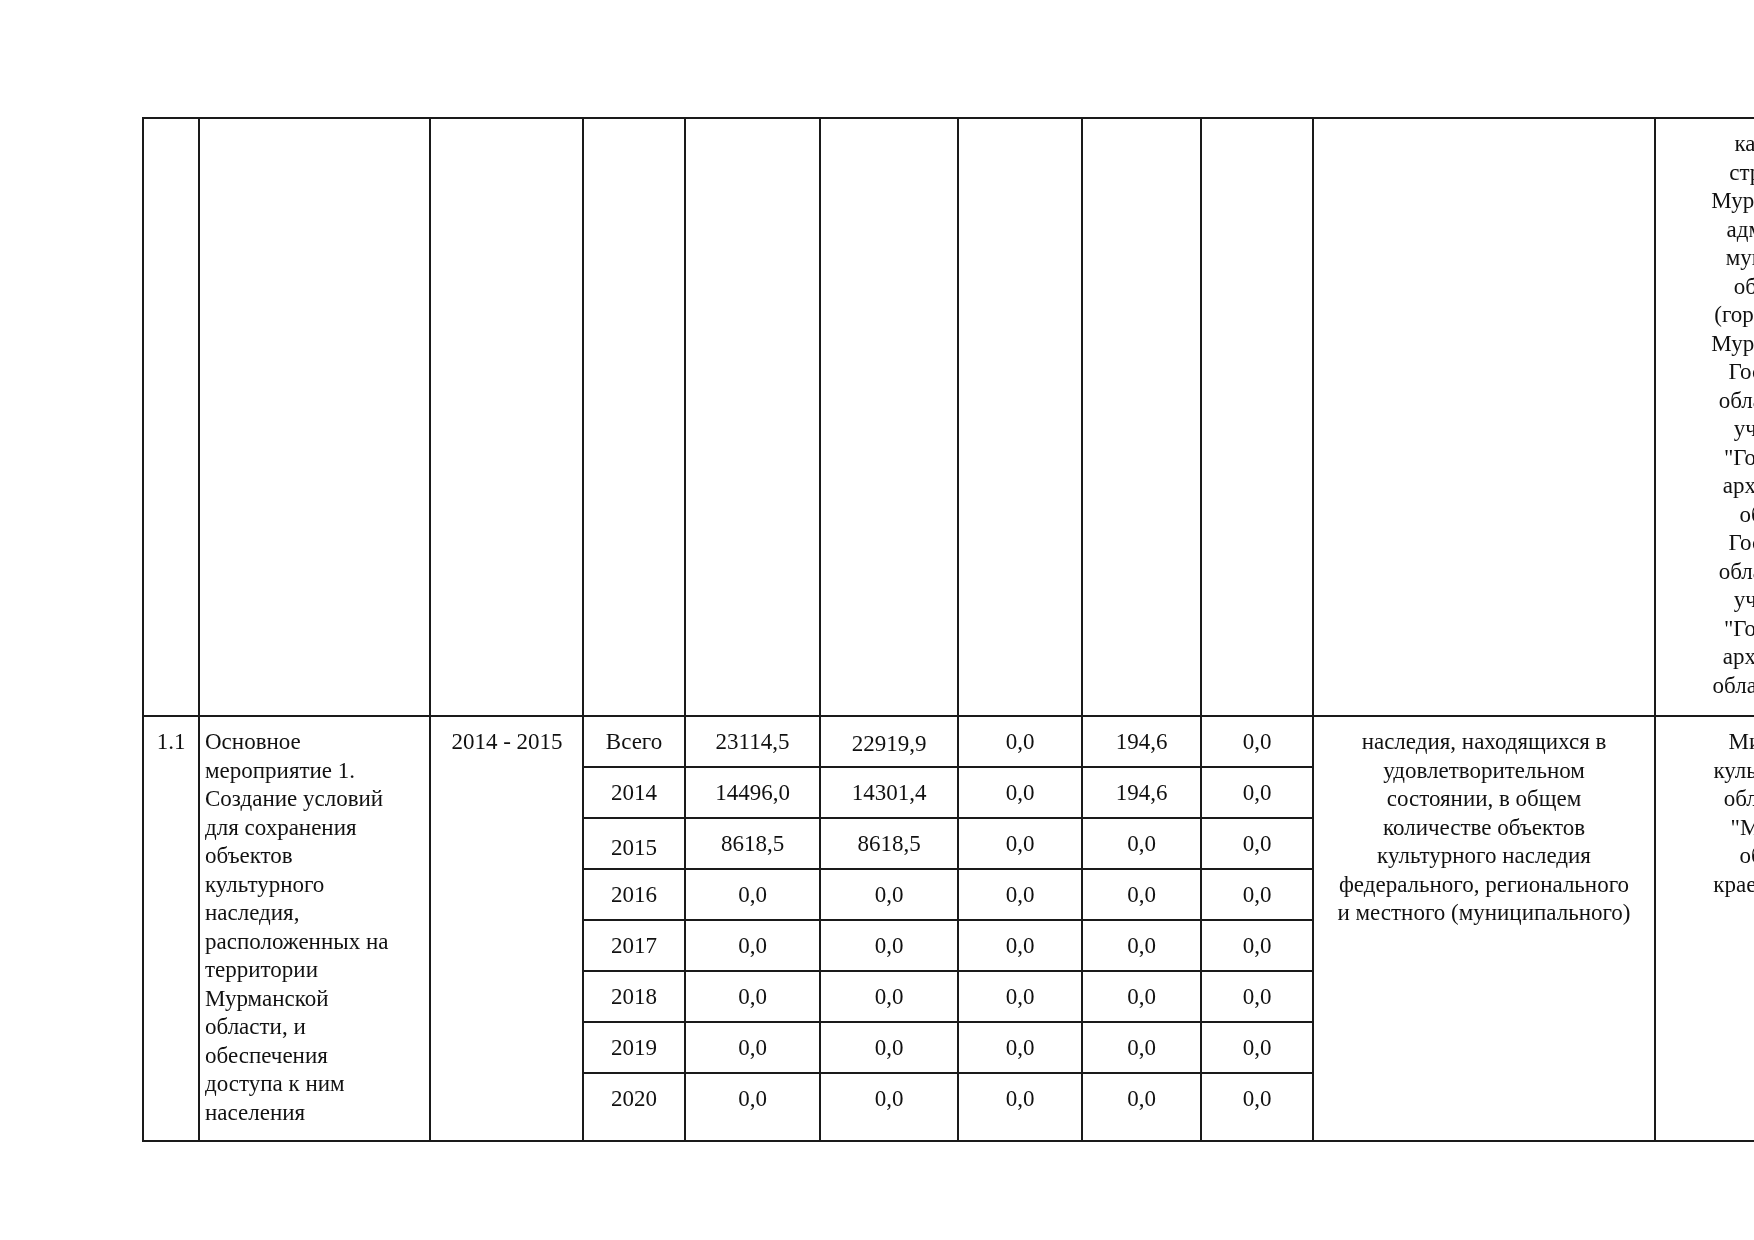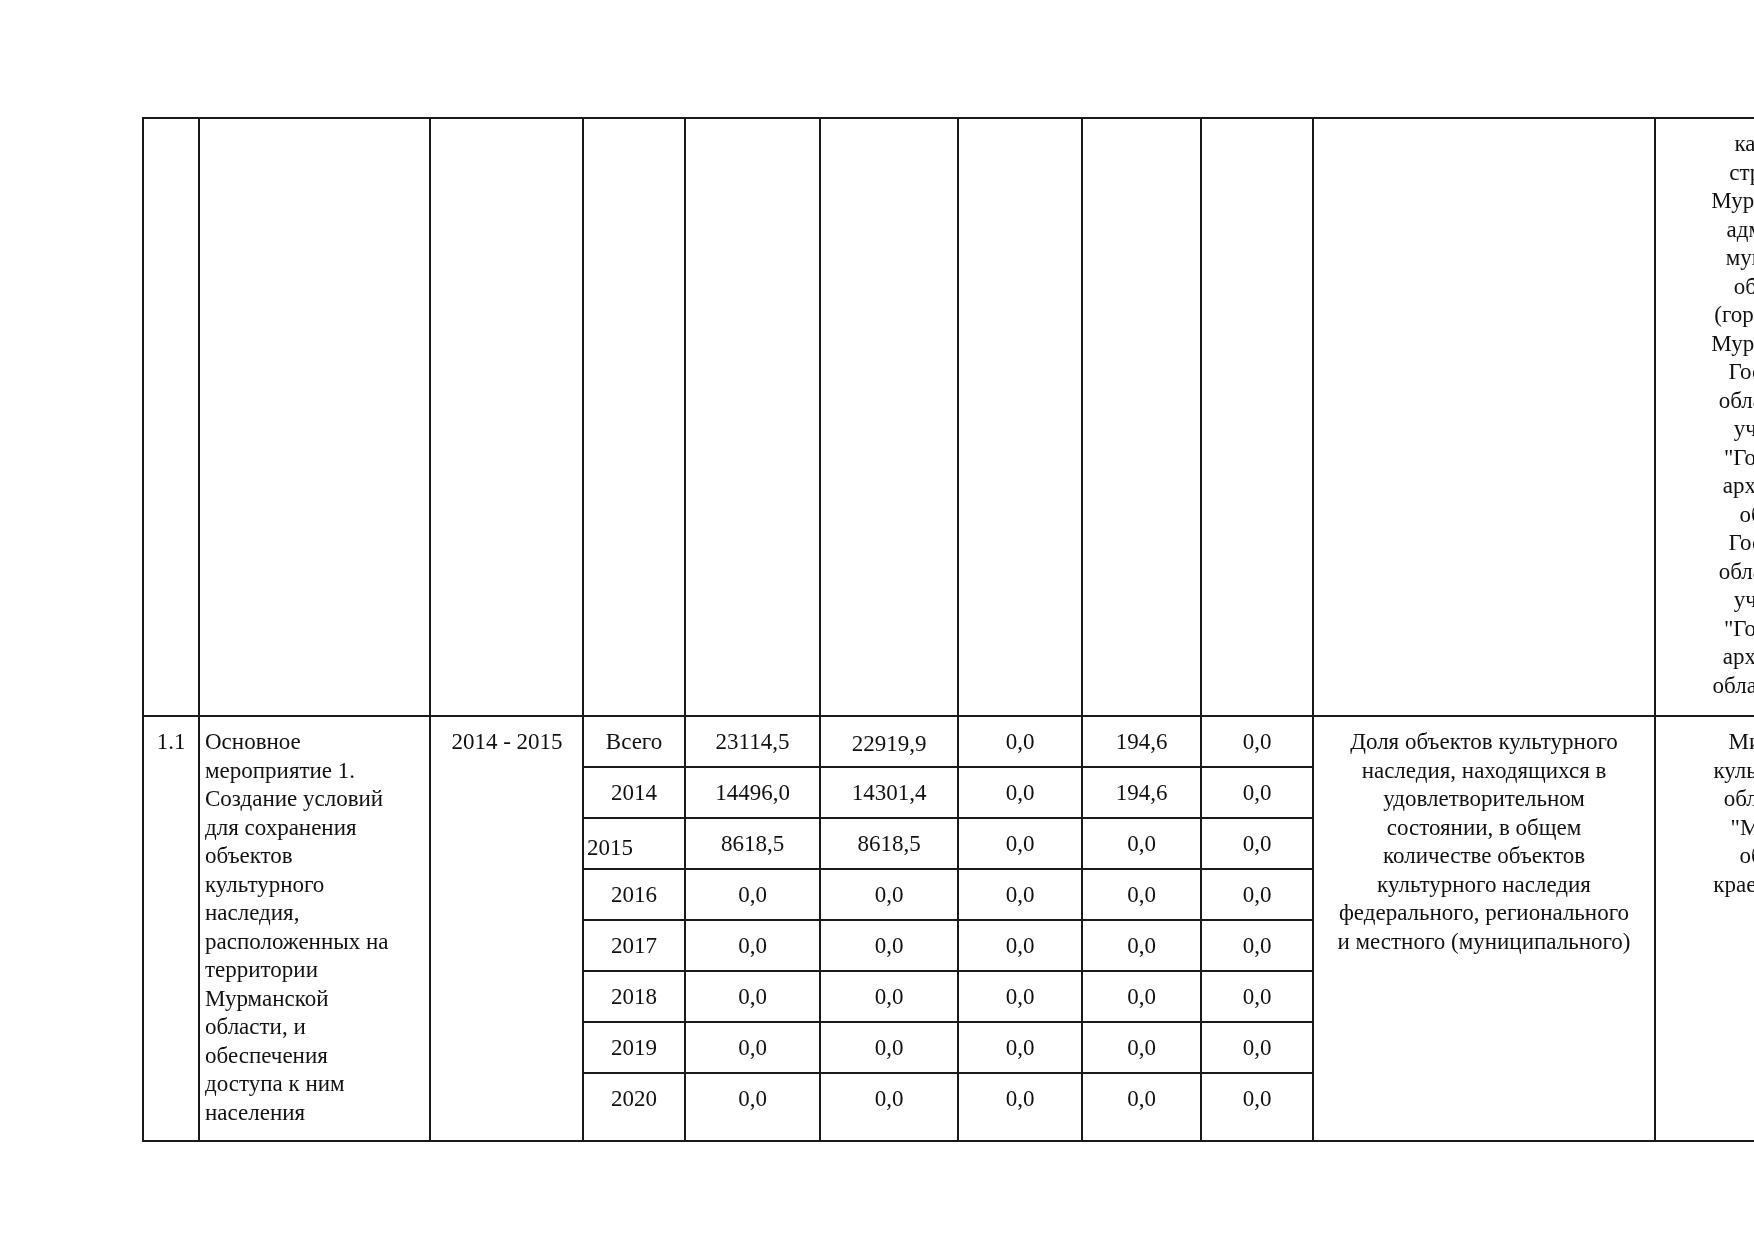--- a/index.html
+++ b/index.html
@@ -98,21 +98,21 @@
     <div class="cell num" style="left:1083px; top:717px; width:117px; height:50px;">194,6</div>
     <div class="cell num" style="left:1202px; top:717px; width:110px; height:50px;">0,0</div>
 
     <div class="cell num" style="left:584px; top:768px; width:100px; height:50px;">2014</div>
     <div class="cell num" style="left:686px; top:768px; width:133px; height:50px;">14496,0</div>
     <div class="cell num" style="left:821px; top:768px; width:136px; height:50px;text-align:right;">14301,4</div>
     <div class="cell num" style="left:959px; top:768px; width:122px; height:50px;">0,0</div>
     <div class="cell num" style="left:1083px; top:768px; width:117px; height:50px;">194,6</div>
     <div class="cell num" style="left:1202px; top:768px; width:110px; height:50px;">0,0</div>
 
-    <div class="cell num" style="left:560px; top:819px; width:100px; height:58px;">2015</div>
+    <div class="cell num" style="left:584px; top:819px; width:100px; height:58px;">2015</div>
     <div class="cell num" style="left:686px; top:819px; width:133px; height:50px;">8618,5</div>
     <div class="cell num" style="left:821px; top:819px; width:136px; height:50px;">8618,5</div>
     <div class="cell num" style="left:959px; top:819px; width:122px; height:50px;">0,0</div>
     <div class="cell num" style="left:1083px; top:819px; width:117px; height:50px;">0,0</div>
     <div class="cell num" style="left:1202px; top:819px; width:110px; height:50px;">0,0</div>
 
     <div class="cell num" style="left:584px; top:870px; width:100px; height:50px;">2016</div>
     <div class="cell num" style="left:686px; top:870px; width:133px; height:50px;">0,0</div>
     <div class="cell num" style="left:821px; top:870px; width:136px; height:50px;">0,0</div>
     <div class="cell num" style="left:959px; top:870px; width:122px; height:50px;">0,0</div>
@@ -142,21 +142,20 @@
 
     <div class="cell num" style="left:584px; top:1074px; width:100px; height:50px;">2020</div>
     <div class="cell num" style="left:686px; top:1074px; width:133px; height:50px;">0,0</div>
     <div class="cell num" style="left:821px; top:1074px; width:136px; height:50px;">0,0</div>
     <div class="cell num" style="left:959px; top:1074px; width:122px; height:50px;">0,0</div>
     <div class="cell num" style="left:1083px; top:1074px; width:117px; height:50px;">0,0</div>
     <div class="cell num" style="left:1202px; top:1074px; width:110px; height:50px;">0,0</div>
   </div>
 
   <div class="cell center" style="left:1314px; top:728px; width:340px;">
-    <div>Доля объектов культурного</div>
     <div>наследия, находящихся в</div>
     <div>удовлетворительном</div>
     <div>состоянии, в общем</div>
     <div>количестве объектов</div>
     <div>культурного наследия</div>
     <div>федерального, регионального</div>
     <div>и местного (муниципального)</div>
   </div>
 
   <div class="cell center clip" style="left:1656px; top:728px; width:98px; height:200px;">

